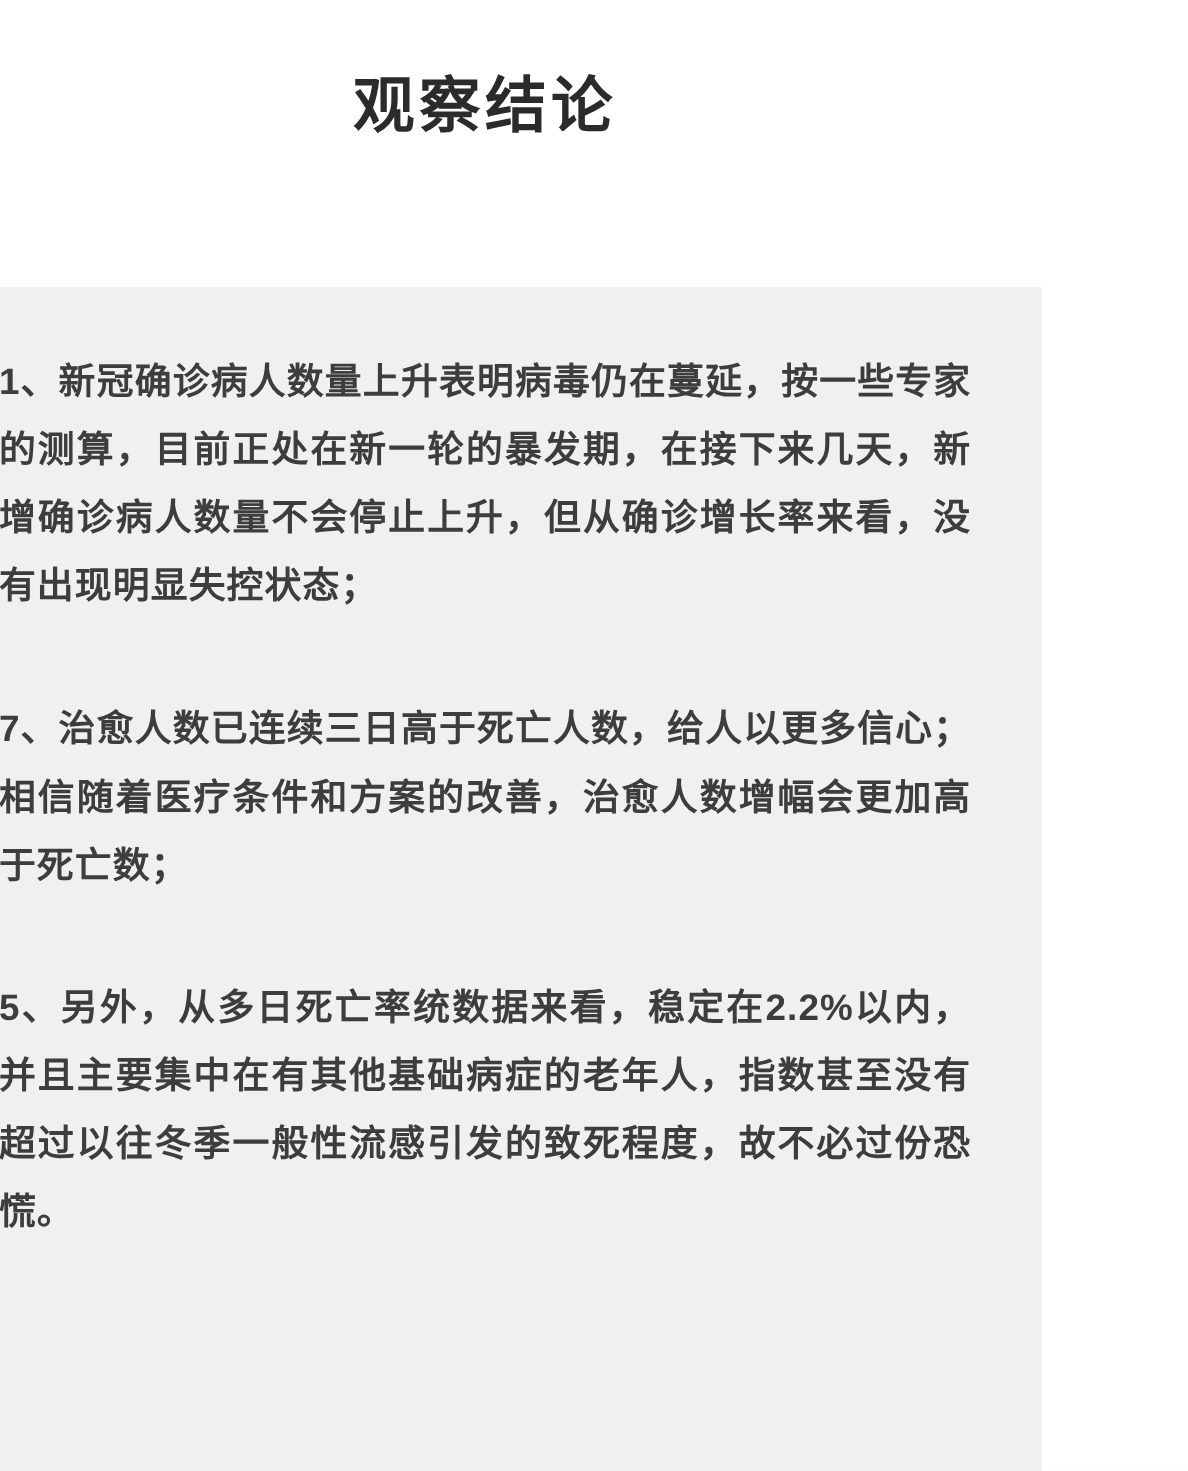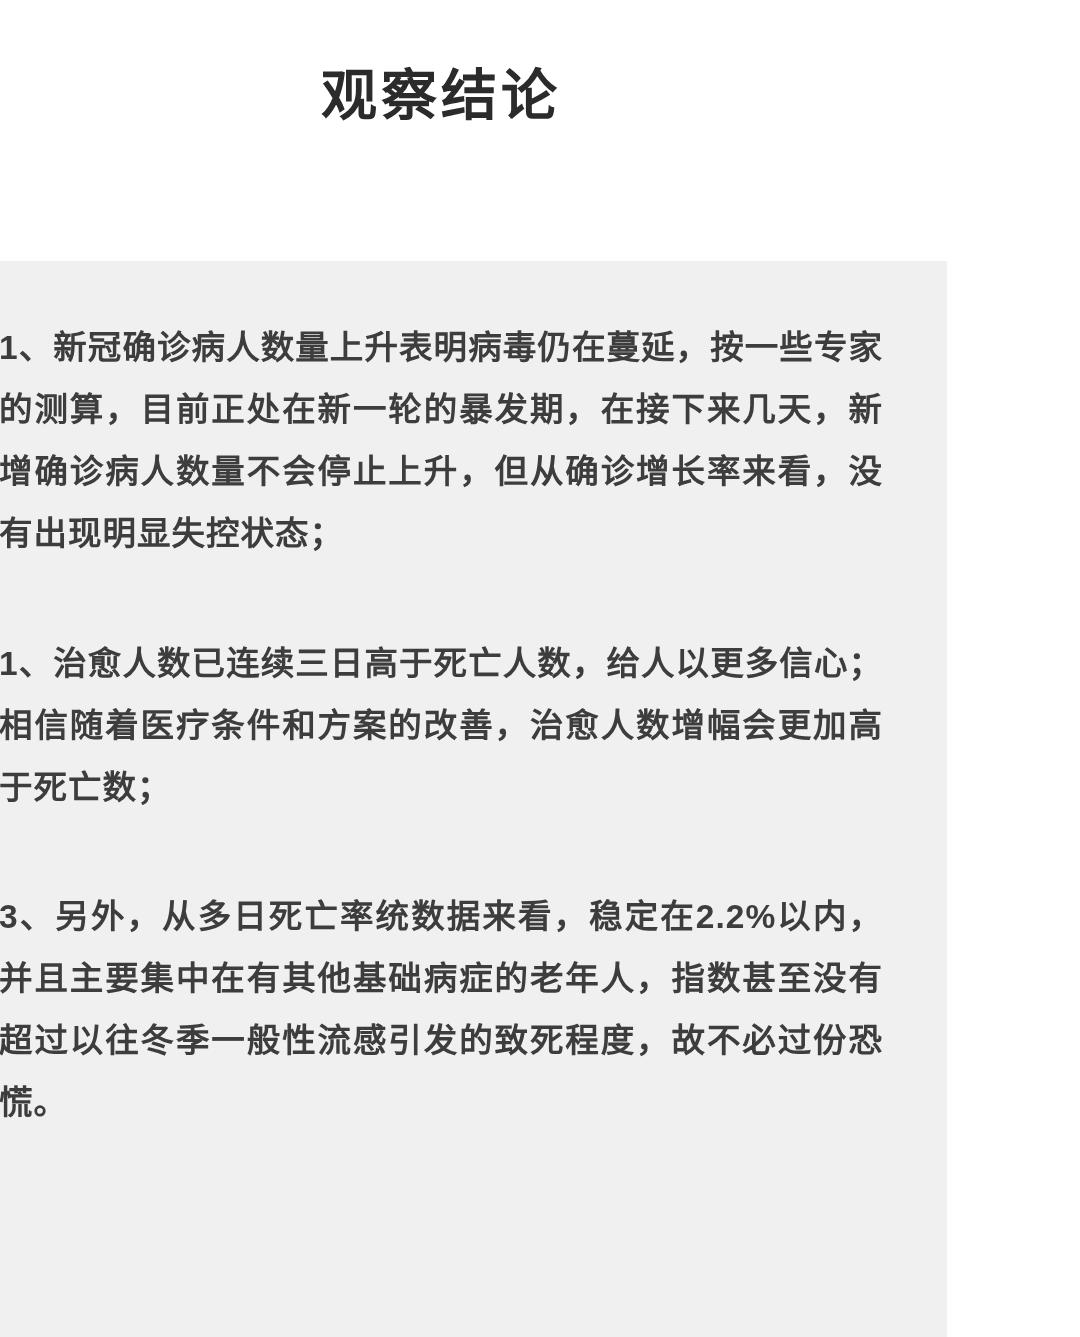--- a/index.html
+++ b/index.html
@@ -57,17 +57,17 @@
 </style>
 </head>
 <body>
 
 <div class="page">
 
   <h1 class="title">观察结论</h1>
 
   <div class="content-card">
     <p class="para">1、新冠确诊病人数量上升表明病毒仍在蔓延，按一些专家的测算，目前正处在新一轮的暴发期，在接下来几天，新增确诊病人数量不会停止上升，但从确诊增长率来看，没有出现明显失控状态；</p>
-    <p class="para">1、治愈人数已连续三日高于死亡人数，给人以更多信心；相信随着医疗条件和方案的改善，治愈人数增幅会更加高于死亡数；</p>
-    <p class="para">3、另外，从多日死亡率统数据来看，稳定在2.2%以内，并且主要集中在有其他基础病症的老年人，指数甚至没有超过以往冬季一般性流感引发的致死程度，故不必过份恐慌。</p>
+    <p class="para">7、治愈人数已连续三日高于死亡人数，给人以更多信心；相信随着医疗条件和方案的改善，治愈人数增幅会更加高于死亡数；</p>
+    <p class="para">5、另外，从多日死亡率统数据来看，稳定在2.2%以内，并且主要集中在有其他基础病症的老年人，指数甚至没有超过以往冬季一般性流感引发的致死程度，故不必过份恐慌。</p>
   </div>
 
 </div>
 
 </body></html>

